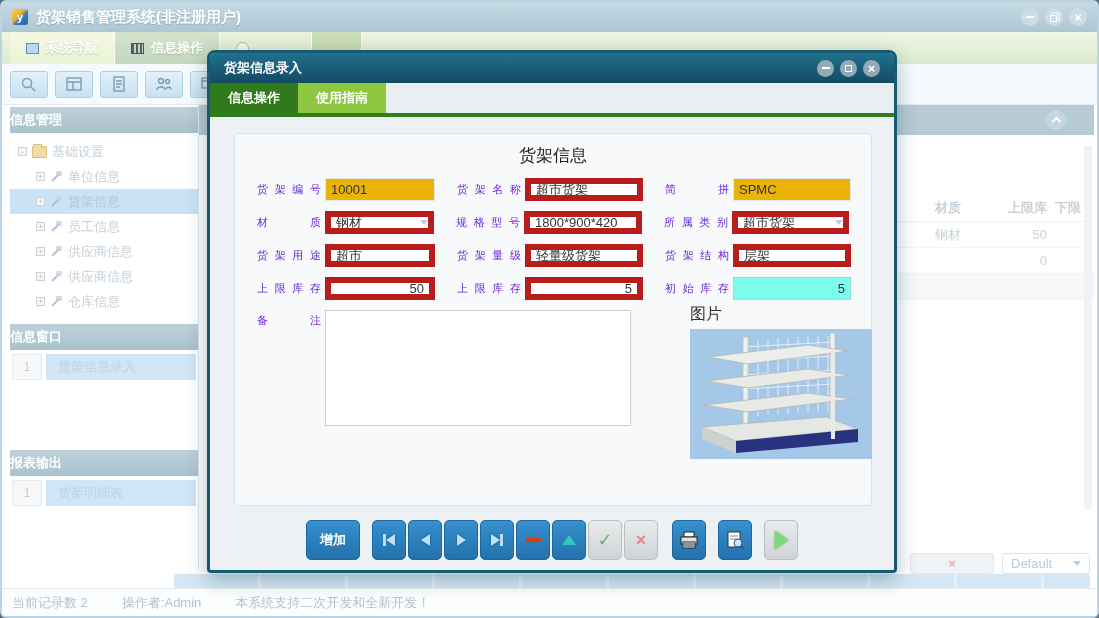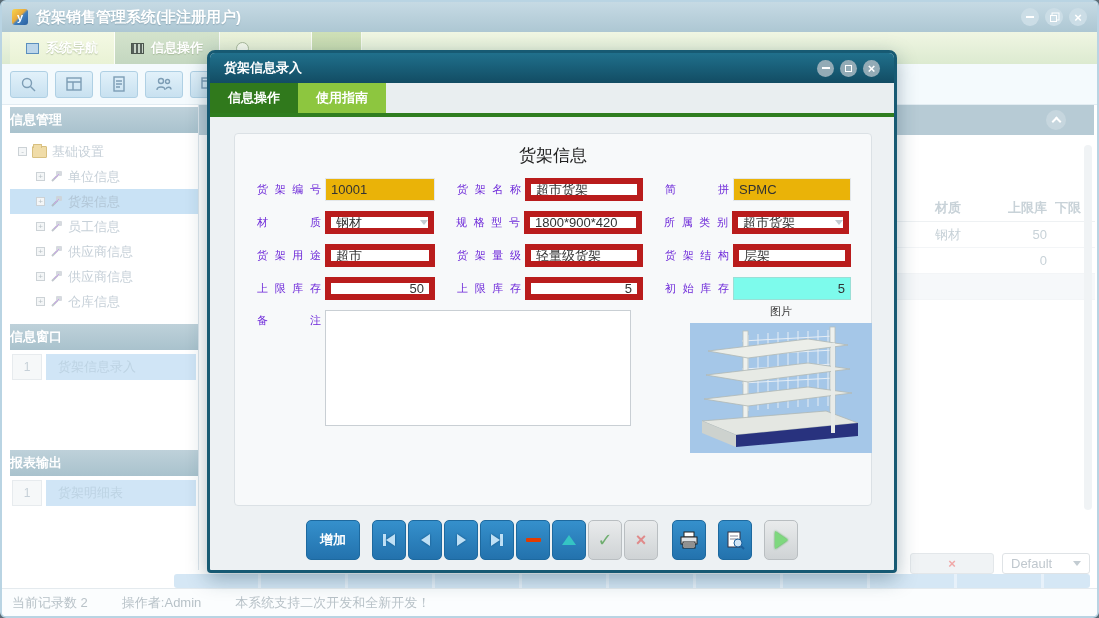--- a/index.html
+++ b/index.html
@@ -110,21 +110,21 @@
   .w110{ width:110px; } .w118{ width:118px; }
   .gap22{ width:22px; flex:none; }
   .readonly { background:#eab308; border:1px solid #e3e7ea; }
   .num { text-align:right; }
   .cyan { background:#7dfbec; border:1px solid #9adfd6; }
   .dropdown { position:relative; display:flex; align-items:center; }
   .dropdown .fld { width:100%; padding-right:18px; }
   .dropdown .arr-down { position:absolute; right:6px; }
   .remark-area { width:306px; height:116px; border:1px solid #c9cfd4; background:#fff; resize:none; outline:none; font-size:13px; padding:4px; }
   .picture-block { position:absolute; left:455px; top:170px; width:182px; }
-  .pic-label { text-align:center; font-size:11px; color:#333; margin-bottom:4px; }
+  .pic-label { font-size:16px; color:#333; margin-bottom:4px; }
   .warning { text-align:center; font-size:14px; color:#e60000; margin-top:10px; }
 
   .btnbar { display:flex; justify-content:center; align-items:flex-start; margin-top:14px; gap:2px; }
   .bbtn { height:40px; border-radius:5px; display:flex; align-items:center; justify-content:center; flex:none; }
   .blue { width:34px; background:linear-gradient(#3590cc,#2372ad); border:1px solid #1d699f; }
   .grayb { width:34px; background:linear-gradient(#e9ebec,#cfd3d5); border:1px solid #b9bec1; }
   .addb { width:54px; background:linear-gradient(#3590cc,#2372ad); border:1px solid #1d699f; color:#fff; font-size:13px; font-weight:bold; }
   .sp8{ width:8px; flex:none; } .sp10{ width:10px; flex:none; }
   .tri-l { width:0; height:0; border-top:6px solid transparent; border-bottom:6px solid transparent; border-right:9px solid #bfe0f5; filter:drop-shadow(0 0 1px #114f80); }
   .tri-r { width:0; height:0; border-top:6px solid transparent; border-bottom:6px solid transparent; border-left:9px solid #bfe0f5; filter:drop-shadow(0 0 1px #114f80); }

